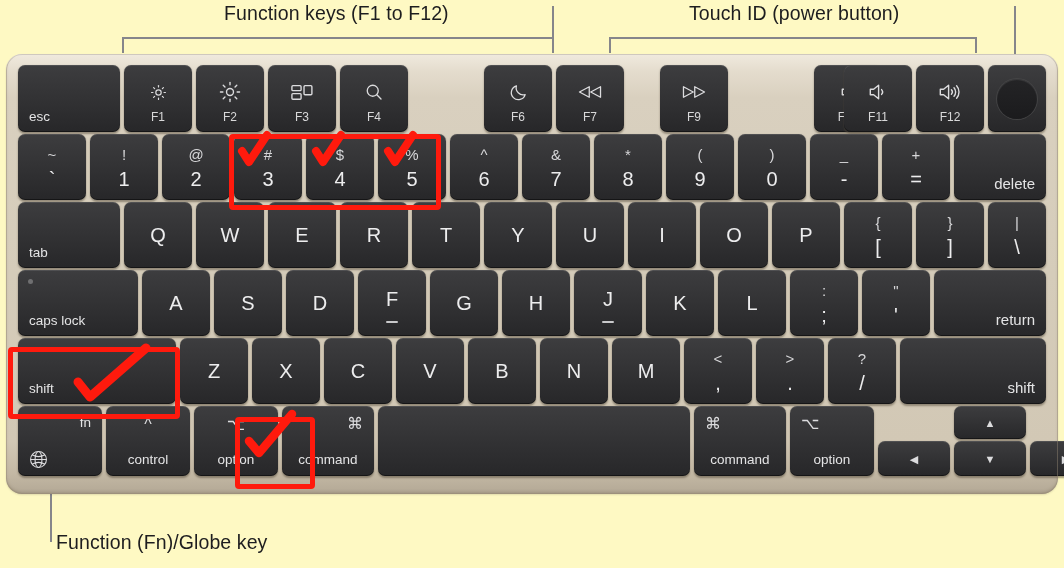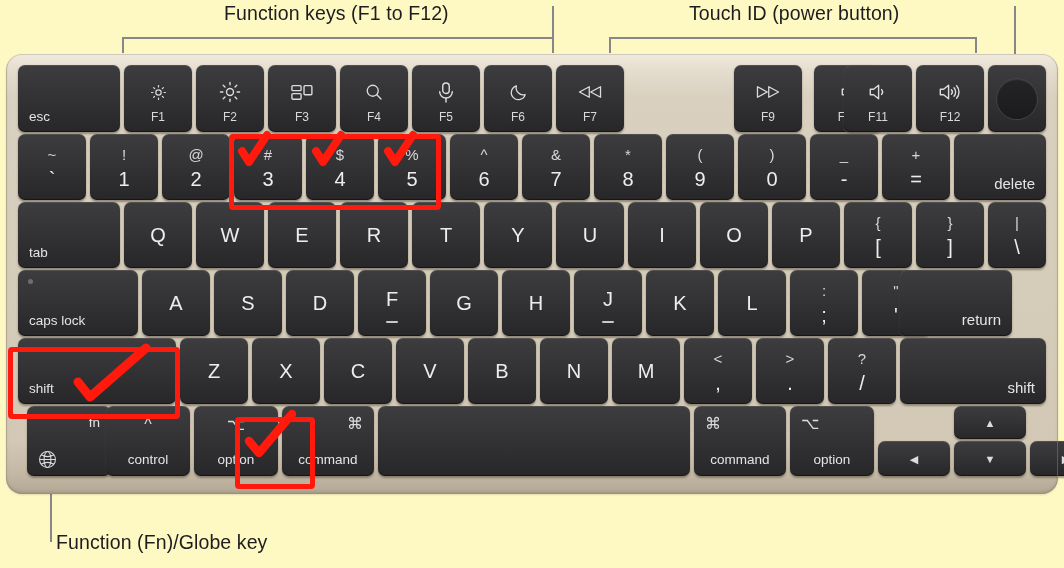--- a/index.html
+++ b/index.html
@@ -361,30 +361,20 @@
         <div class="key" style="left:322px; width:68px;">
           <span class="fkey-icon">
             <svg width="20" height="20" viewBox="0 0 24 24" fill="none" stroke="#dcdcde" stroke-width="1.6" stroke-linecap="round">
               <circle cx="10.5" cy="10.5" r="6.6"></circle>
               <line x1="15.4" y1="15.4" x2="20.4" y2="20.4"></line>
             </svg>
           </span>
           <span class="fkey-caption">F4</span>
         </div>
 
-        <div class="key" style="left:394px; width:68px;">
-          <span class="fkey-icon">
-            <svg width="18" height="21" viewBox="0 0 18 22" fill="none" stroke="#dcdcde" stroke-width="1.5" stroke-linecap="round">
-              <rect x="5.6" y="1" width="6.8" height="11" rx="3.4"></rect>
-              <path d="M2.4 10.2a6.6 6.6 0 0 0 13.2 0"></path>
-              <line x1="9" y1="16.9" x2="9" y2="21"></line>
-            </svg>
-          </span>
-          <span class="fkey-caption">F5</span>
-        </div>
 
         <div class="key" style="left:466px; width:68px;">
           <span class="fkey-icon">
             <svg width="19" height="19" viewBox="0 0 24 24" fill="none" stroke="#dcdcde" stroke-width="1.6" stroke-linejoin="round">
               <path d="M20.4 14.6A8.9 8.9 0 0 1 9.4 3.6a8.9 8.9 0 1 0 11 11z"></path>
             </svg>
           </span>
           <span class="fkey-caption">F6</span>
         </div>
 
@@ -392,21 +382,21 @@
           <span class="fkey-icon">
             <svg width="24" height="14" viewBox="0 0 26 14" fill="none" stroke="#dcdcde" stroke-width="1.4" stroke-linejoin="round">
               <path d="M12.2 1.3 1.6 7l10.6 5.7z"></path>
               <path d="M24.4 1.3 13.8 7l10.6 5.7z"></path>
             </svg>
           </span>
           <span class="fkey-caption">F7</span>
         </div>
 
 
-        <div class="key" style="left:716px; width:68px;">
+        <div class="key" style="left:642px; width:68px;">
           <span class="fkey-icon">
             <svg width="24" height="14" viewBox="0 0 26 14" fill="none" stroke="#dcdcde" stroke-width="1.4" stroke-linejoin="round">
               <path d="M1.6 1.3 12.2 7 1.6 12.7z"></path>
               <path d="M13.8 1.3 24.4 7 13.8 12.7z"></path>
             </svg>
           </span>
           <span class="fkey-caption">F9</span>
         </div>
 
         <div class="key" style="left:796px; width:68px;">
@@ -586,21 +576,21 @@
             <span class="glyph-center">L</span>
           </div>
         <div class="key" style="left:772px; width:68px;">
           <span class="glyph-upper">:</span>
           <span class="glyph-lower">;</span>
         </div>
         <div class="key" style="left:844px; width:68px;">
           <span class="glyph-upper">"</span>
           <span class="glyph-lower">'</span>
         </div>
-        <div class="key" style="left:882px; width:112px;">
+        <div class="key" style="left:916px; width:112px;">
           <span class="label-br">return</span>
         </div>
       </div>
 
       <div class="key-row" id="row-shift">
         <div class="key" style="left:0px; width:158px;">
           <span class="label-bl">shift</span>
         </div>
         <div class="key" style="left:162px; width:68px;">
             <span class="glyph-center">Z</span>
@@ -634,21 +624,21 @@
         <div class="key" style="left:810px; width:68px;">
           <span class="glyph-upper">?</span>
           <span class="glyph-lower">/</span>
         </div>
         <div class="key" style="left:882px; width:146px;">
           <span class="label-br">shift</span>
         </div>
       </div>
 
       <div class="key-row" id="row-bottom">
-        <div class="key" style="left:9px; width:84px;">
+        <div class="key" style="left:0px; width:84px;">
           <span class="fn-word">fn</span>
           <span class="globe-icon">
             <svg width="19" height="19" viewBox="0 0 22 22" fill="none" stroke="#dcdcde" stroke-width="1.25">
               <circle cx="11" cy="11" r="9.2"></circle>
               <ellipse cx="11" cy="11" rx="4" ry="9.2"></ellipse>
               <line x1="1.9" y1="11" x2="20.1" y2="11"></line>
               <path d="M3.6 5.6a15 15 0 0 0 14.8 0"></path>
               <path d="M3.6 16.4a15 15 0 0 1 14.8 0"></path>
             </svg>
           </span>

